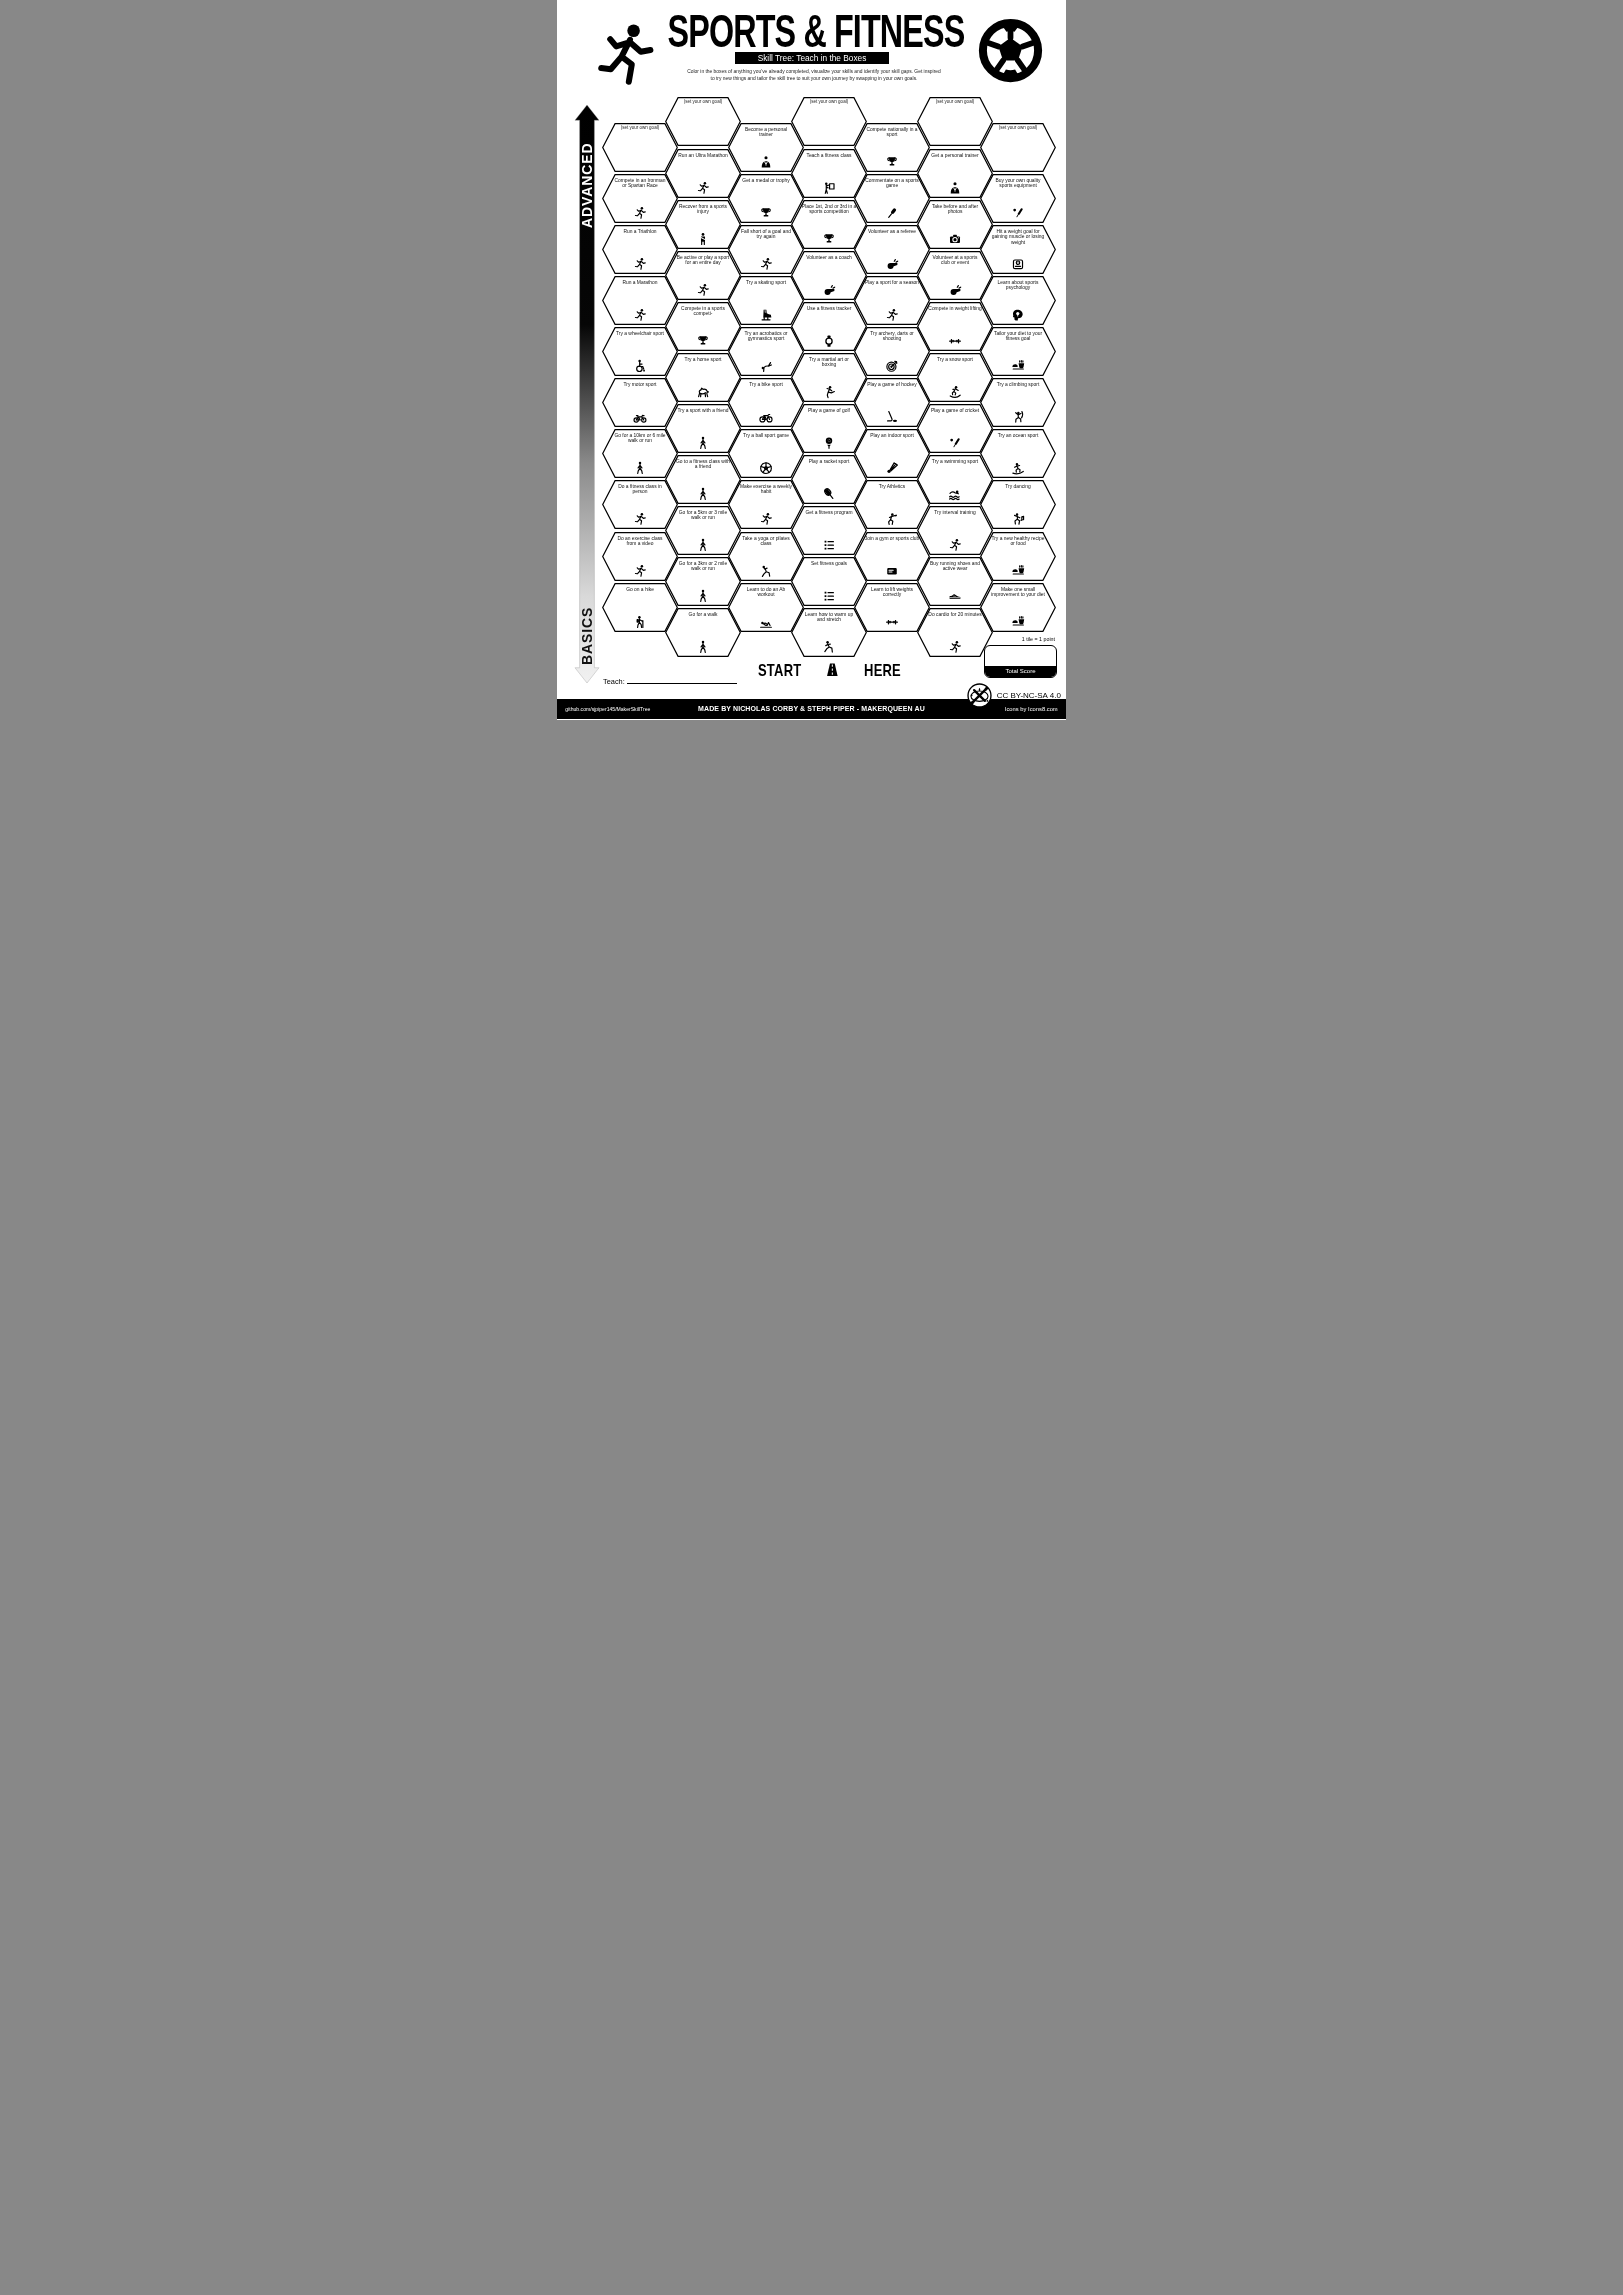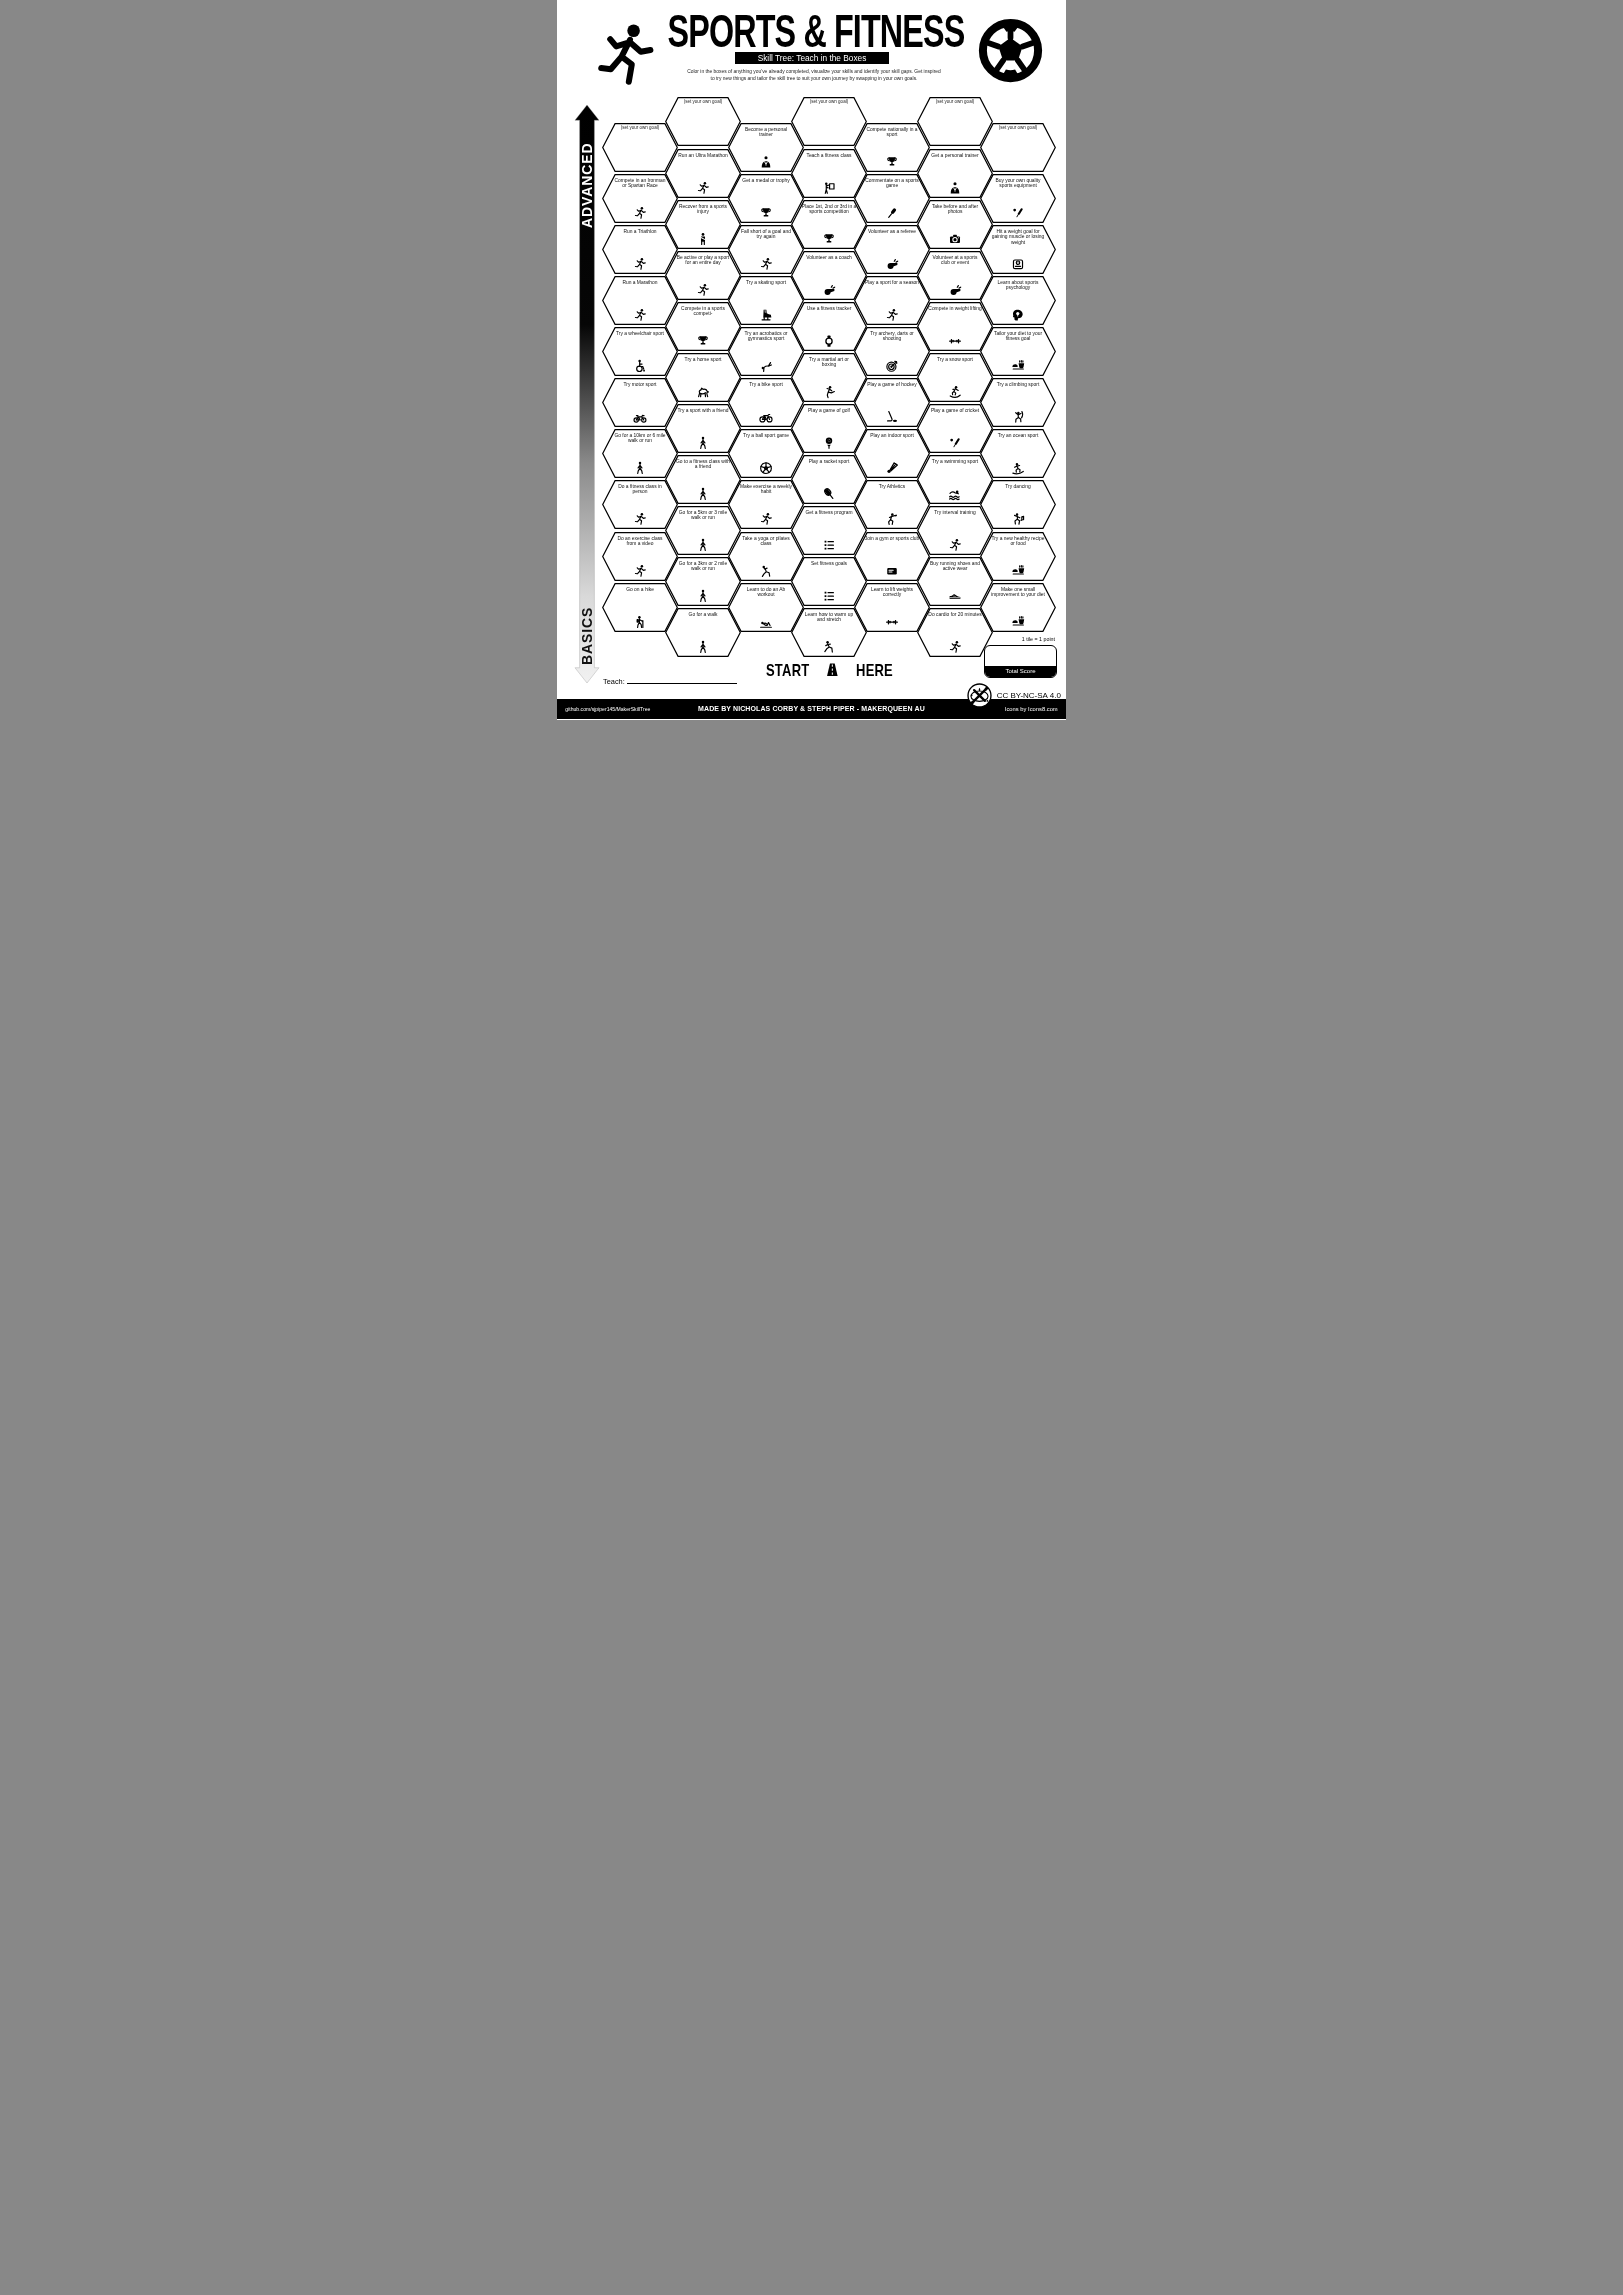--- a/index.html
+++ b/index.html
@@ -21,21 +21,21 @@
   .vlabel.adv{left:5.1px;top:12px;height:111px;color:#fff;font-size:14px;}
   .vlabel.bas{left:5.1px;top:491px;height:69px;color:#111;font-size:14px;}
   
   .hex{position:absolute;width:76px;height:49px;}
   .hex svg.shape{position:absolute;left:0;top:0;}
   .hex-label{position:absolute;left:50%;top:3.7px;transform:translateX(-50%);width:55px;
              text-align:center;font-size:4.9px;line-height:1.16;color:#111;}
   .hex-label.goal{top:2.3px;font-size:4.5px;color:#222;}
   .hex-icon{position:absolute;left:50%;bottom:2.8px;transform:translateX(-50%);width:14.3px;height:14.3px;}
   
-  .start-row{left:189px;top:659px;width:167px;height:22px;display:flex;align-items:center;justify-content:center;gap:15px;}
+  .start-row{left:189px;top:659px;width:167px;height:22px;display:flex;align-items:center;justify-content:center;gap:23px;}
   .start-word{font-size:13px;font-weight:800;letter-spacing:0.2px;transform:scaleY(1.3);white-space:nowrap;}
   .road{width:16.7px;height:19.4px;}
   .name-row{left:46px;top:676px;font-size:7.4px;color:#000;}
   .name-line{display:inline-block;width:110px;border-bottom:0.9px solid #000;height:6.5px;margin-left:1.9px;}
   .tile-note{left:427px;top:636px;width:71px;text-align:right;font-size:5.3px;color:#000;}
   .score-box{left:427px;top:645px;width:71px;height:30.5px;border:1.2px solid #000;border-radius:6px;
              overflow:hidden;background:#fff;display:flex;flex-direction:column;}
   .score-input{flex:1;}
   .score-band{height:10.2px;background:#000;color:#fff;text-align:center;font-size:6px;line-height:10.2px;font-weight:500;}
   .license-row{left:409px;top:681px;width:100px;height:28px;display:flex;align-items:center;gap:3.7px;z-index:3;}

